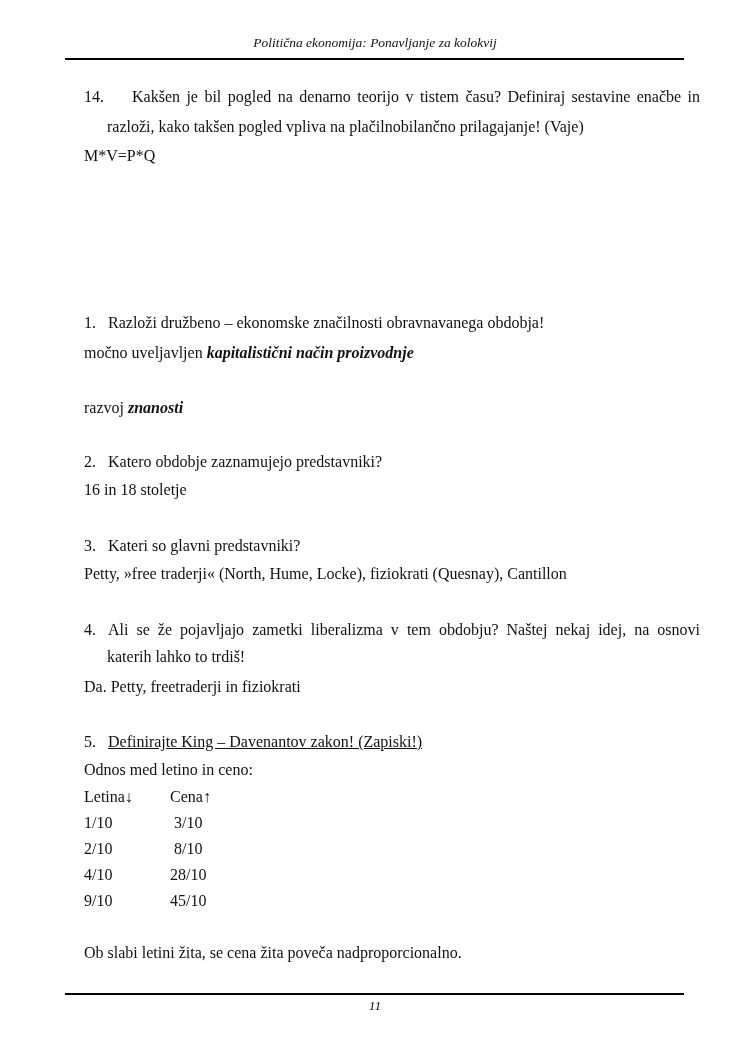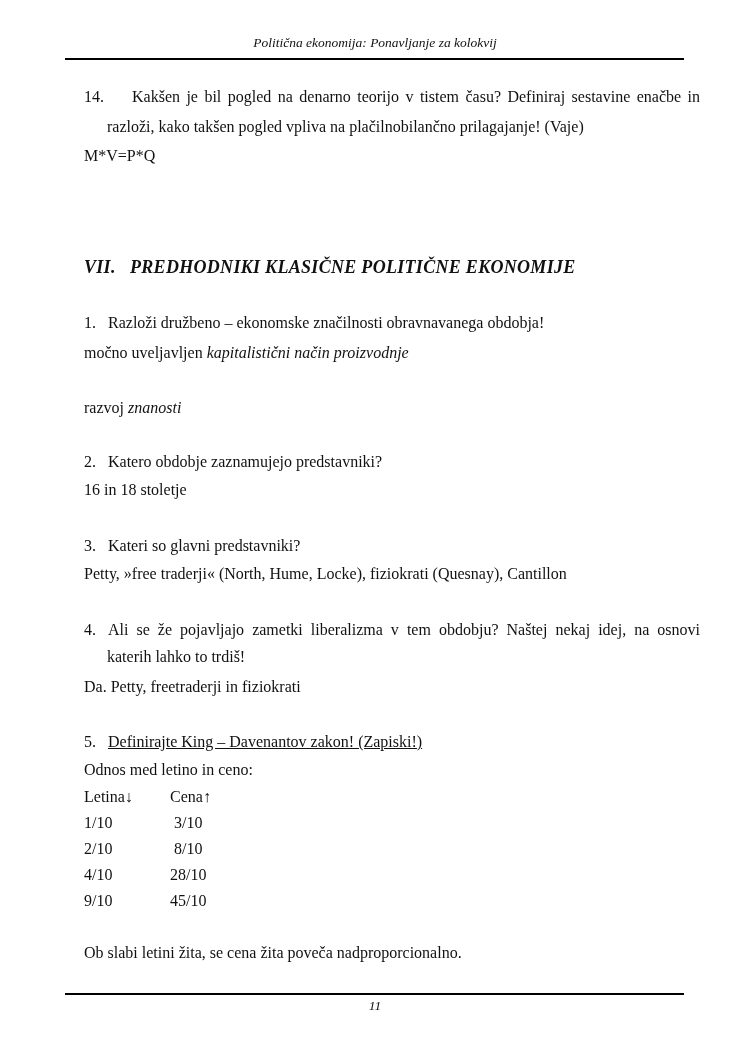--- a/index.html
+++ b/index.html
@@ -32,21 +32,21 @@
   }
   .body-text { font-size: 16px; line-height: 26px; }
   .lh30 { line-height: 30px; }
   .lh27 { line-height: 27px; }
   .num { display: inline-block; text-indent: 0; }
   .w24 { width: 24px; }
   .w46 { width: 46px; }
   .w48 { width: 48px; }
   .jline { text-align: justify; text-align-last: justify; }
   .wrap23 { padding-left: 23px; }
-  .bi { font-weight: normal; font-style: italic; }
+  .bi { font-weight: bold; font-style: italic; }
   .u { text-decoration: underline; }
   .section-heading {
     font-size: 18px;
     font-weight: bold;
     font-style: italic;
     line-height: 26px;
     letter-spacing: 0.3px;
   }
   .trow { line-height: 26px; white-space: pre; }
   .c1 { display: inline-block; width: 86px; }
@@ -68,23 +68,20 @@
   <div class="hdr-title" style="top:34px">Politična ekonomija: Ponavljanje za kolokvij</div>
   <div class="rule" style="top:58px"></div>
 
   <div class="abs body-text lh30" style="top:82px">
     <div class="jline"><span class="num w48">14.</span><span>Kakšen je bil pogled na denarno teorijo v tistem času? Definiraj sestavine enačbe in</span></div>
     <div class="wrap23">razloži, kako takšen pogled vpliva na plačilnobilančno prilagajanje! (Vaje)</div>
   </div>
 
   <div class="abs body-text" style="top:143px">M*V=P*Q</div>
 
-  <div class="abs section-heading" style="top:254px">
-    <span class="num w46">VII.</span><span>PREDHODNIKI KLASIČNE POLITIČNE EKONOMIJE</span>
-  </div>
 
   <div class="abs body-text" style="top:310px">
     <span class="num w24">1.</span><span>Razloži družbeno – ekonomske značilnosti obravnavanega obdobja!</span>
   </div>
   <div class="abs body-text" style="top:340px">
     <span>močno uveljavljen </span><span class="bi">kapitalistični način proizvodnje</span><span></span>
   </div>
   <div class="abs body-text" style="top:395px">
     <span>razvoj </span><span class="bi">znanosti</span><span></span>
   </div>

